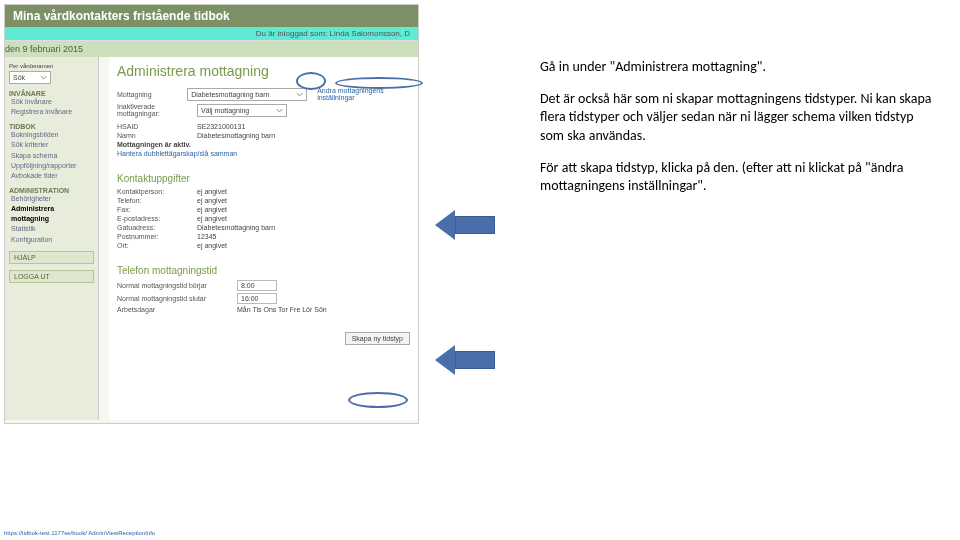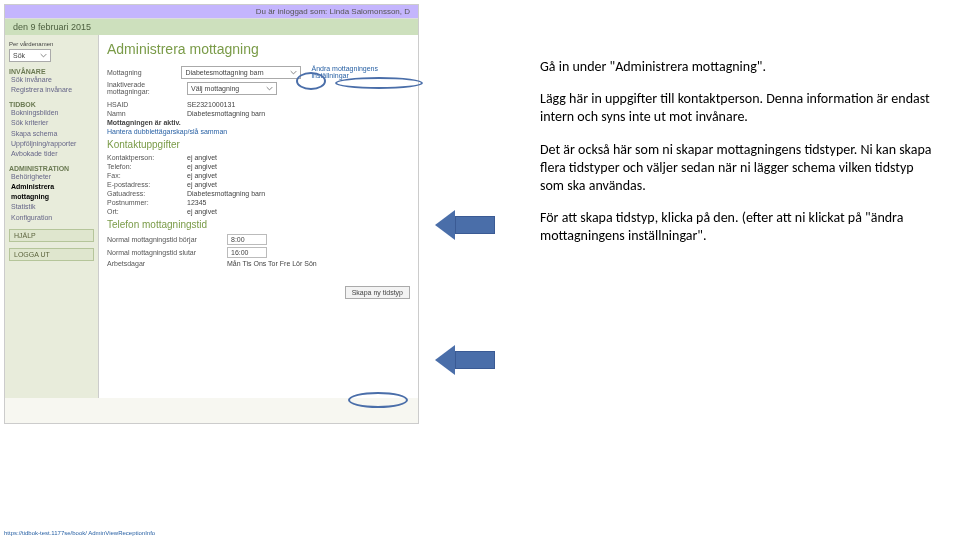--- a/index.html
+++ b/index.html
@@ -19,36 +19,37 @@
     background: #f7f7f1;
   }
   .topbar {
     background: #7d9065;
     color: #fff;
     padding: 4px 8px;
     font-size: 12px;
     font-weight: bold;
   }
   .breadcrumb-row {
-    background: #c4b5fd;
+    background: #5eead4;
     border-bottom: 1px solid #ddd;
     padding: 2px 8px;
     font-size: 8px;
     color: #555;
     text-align: right;
   }
   .date-row {
     background: #cde0bd;
-    padding: 3px 8px;
+    padding: 3px 0;
     font-size: 9px;
     color: #4e6140;
   }
   .body-wrap {
     display: flex;
     height: calc(100% - 55px);
+    gap: 10px;
   }
   .sidebar {
     width: 94px;
     background: #e8ecdb;
     padding: 6px 4px;
     font-size: 7px;
     border-right: 1px solid #ccc;
   }
   .side-group-title {
     color: #6b7a53;
@@ -74,21 +75,21 @@
   .form-label { width:80px; font-size:7px; color:#555; }
   .form-val { font-size:7px; color:#444; }
   .linkish { color:#2a62a5; font-size:7px; }
   .dropdown {
     border:1px solid #aaa; padding:1px 3px; height:13px;
     font-size:7px; background:#fff; min-width:100px; display:inline-flex;
     align-items:center; justify-content:space-between;
   }
   .dropdown svg { width:7px; height:7px; }
   .section-head {
-    color:#7a9b48; font-size:10px; margin-top:4px; margin-bottom:4px;
+    color:#7a9b48; font-size:10px; margin-top:16px; margin-bottom:4px;
   }
   .small-input { border:1px solid #bbb; background:#fff; font-size:7px; padding:1px 3px; width:40px; display:inline-block; }
   .btn {
     border:1px solid #aaa; background:#f3f3f3; font-size:7px; padding:2px 6px;
   }
   .footer-link {
     position:absolute; left:4px; bottom:4px; color:#2a62a5; font-size:6px;
   }
   
   .oval {
@@ -121,20 +122,23 @@
     line-height:1.3;
     color:#000;
     font-family: Calibri, Arial, sans-serif;
   }
   .instructions p { margin-bottom:14px; }
 </style>
 </head>
 <body>
 
 <div class="screenshot">
+  <div class="topbar">
+    <span>Mina vårdkontakters fristående tidbok</span>
+  </div>
   <div class="breadcrumb-row">
     <span>Du är inloggad som: Linda Salomonsson, D</span>
   </div>
   <div class="date-row">
     <span>den 9 februari 2015</span>
   </div>
   <div class="body-wrap">
 
     <div class="sidebar">
       <div style="font-size:6px;margin-bottom:2px;">Per vårdenamen</div>
@@ -263,16 +267,15 @@
   <div class="head"></div>
     <div class="shaft"></div>
 </div>
 <div class="arrow arrow2">
   <div class="head"></div>
     <div class="shaft"></div>
 </div>
 
 <div class="instructions">
   <p>Gå in under "Administrera mottagning".</p>
-  <p>Lägg här in uppgifter till kontaktperson. Denna information är endast intern och syns inte ut mot invånare.</p>
   <p>Det är också här som ni skapar mottagningens tidstyper. Ni kan skapa flera tidstyper och väljer sedan när ni lägger schema vilken tidstyp som ska användas.</p>
   <p>För att skapa tidstyp, klicka på den. (efter att ni klickat på "ändra mottagningens inställningar".</p>
 </div>
 
 </body></html>

